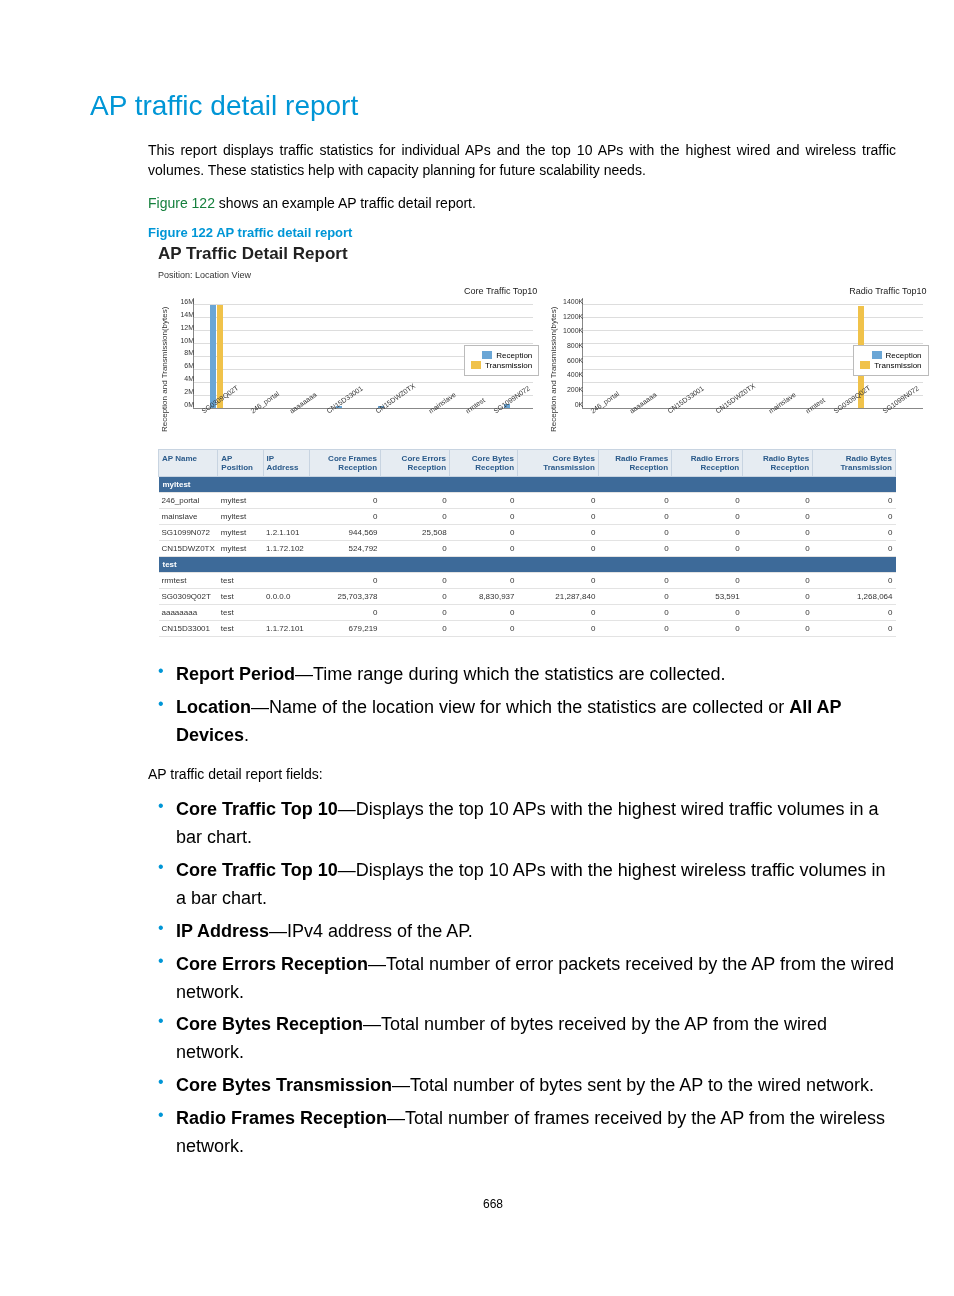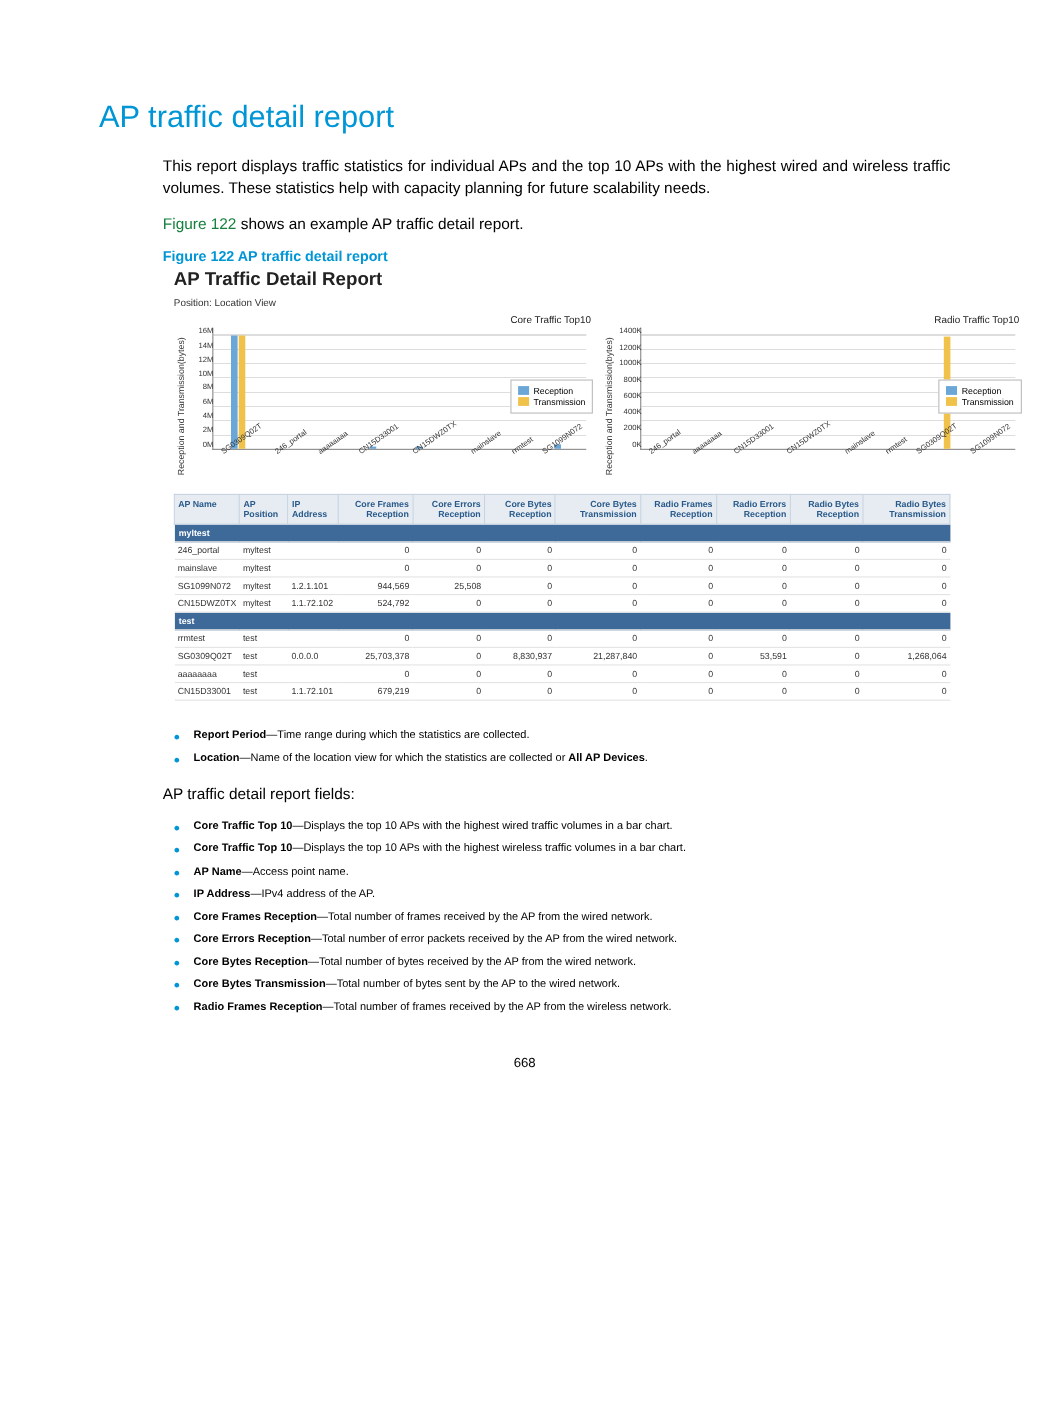--- a/index.html
+++ b/index.html
@@ -4,21 +4,21 @@
 <style>
   body {
     margin: 0;
     padding: 0;
     font-family: Arial, Helvetica, sans-serif;
     color: #000;
     background: #fff;
     width: 954px;
   }
   .page {
-    padding: 90px 90px 40px 90px;
+    padding: 90px 58px 40px 90px;
   }
   .h1 {
     font-family: Arial, Helvetica, sans-serif;
     font-weight: 300;
     font-size: 28px;
     color: #0096d6;
     margin: 0 0 18px 0;
   }
   .content {
     margin-left: 58px;
@@ -161,20 +161,21 @@
     border: 1px solid #bbb;
     padding: 4px 6px;
     font-size: 8px;
     background: #fff;
   }
   .legend-row {
     display: flex;
     align-items: center;
     gap: 4px;
     margin: 1px 0;
+    justify-content: flex-end;
   }
   .sw {
     width: 10px;
     height: 8px;
   }
   .sw.rx { background: #6aa6d6; }
   .sw.tx { background: #f0c24a; }
   
   .data-table {
     border-collapse: collapse;
@@ -207,21 +208,21 @@
   }
   
   ul.blue {
     list-style: none;
     padding: 0;
     margin: 6px 0 14px 0;
   }
   ul.blue li {
     position: relative;
     padding-left: 28px;
-    font-size: 10px;
+    font-size: 18px;
     line-height: 1.55;
     margin-bottom: 5px;
   }
   ul.blue li::before {
     content: "•";
     color: #0096d6;
     position: absolute;
     left: 10px;
     font-size: 16px;
     line-height: 1.3;
@@ -536,23 +537,21 @@
 
     <ul class="blue" id="params-list">
         <li><b>Report Period</b>—Time range during which the statistics are collected.</li>
         <li><b>Location</b>—Name of the location view for which the statistics are collected or <b>All AP Devices</b>.</li>
       </ul>
 
     <p class="para">AP traffic detail report fields:</p>
     <ul class="blue" id="fields-list">
         <li><b>Core Traffic Top 10</b>—Displays the top 10 APs with the highest wired traffic volumes in a bar chart.</li>
         <li><b>Core Traffic Top 10</b>—Displays the top 10 APs with the highest wireless traffic volumes in a bar chart.</li>
-        <li><b>AP Name</b>—Access point name.</li>
         <li><b>IP Address</b>—IPv4 address of the AP.</li>
-        <li><b>Core Frames Reception</b>—Total number of frames received by the AP from the wired network.</li>
         <li><b>Core Errors Reception</b>—Total number of error packets received by the AP from the wired network.</li>
         <li><b>Core Bytes Reception</b>—Total number of bytes received by the AP from the wired network.</li>
         <li><b>Core Bytes Transmission</b>—Total number of bytes sent by the AP to the wired network.</li>
         <li><b>Radio Frames Reception</b>—Total number of frames received by the AP from the wireless network.</li>
       </ul>
   </div>
 
   <div class="pagenum">668</div>
 </div>
 

